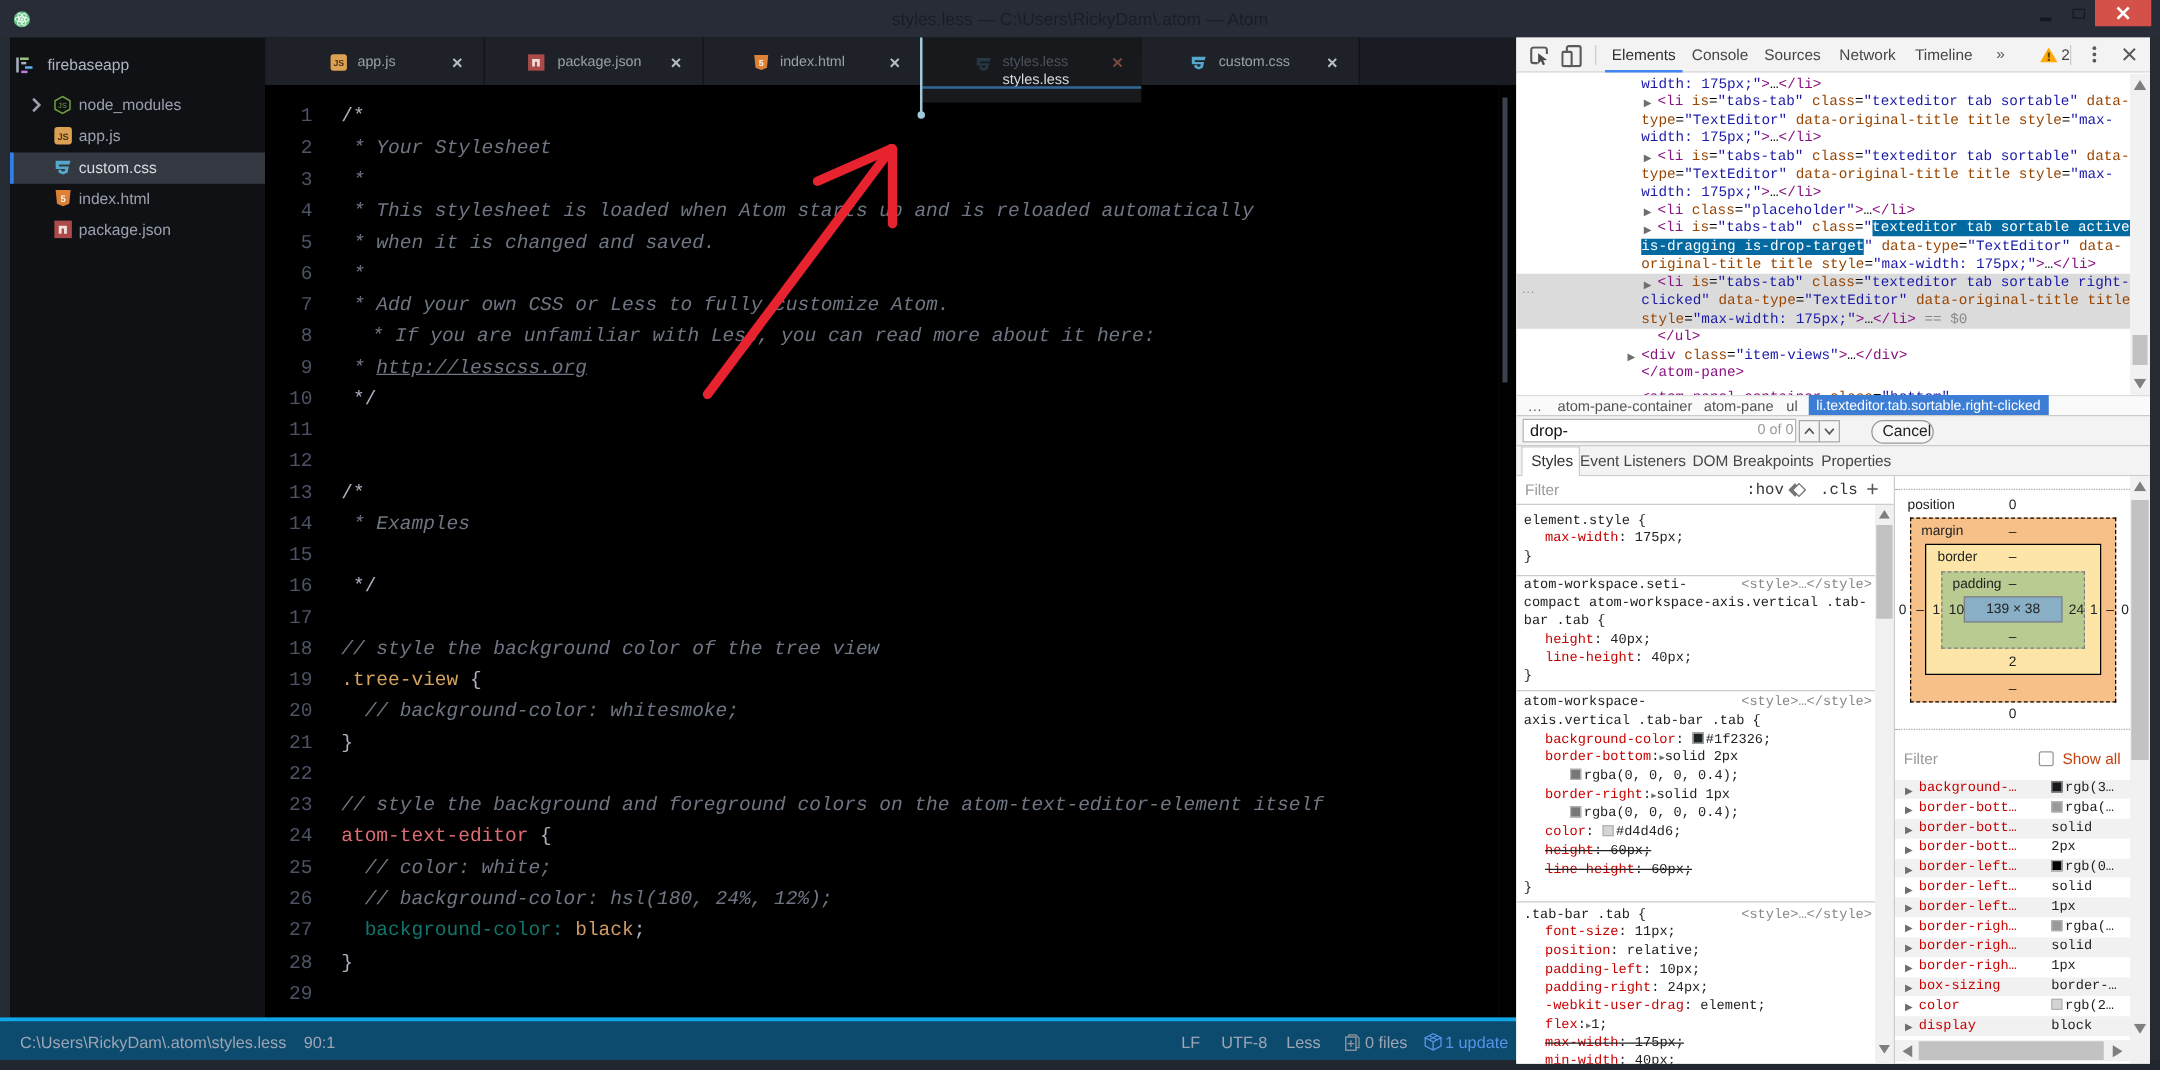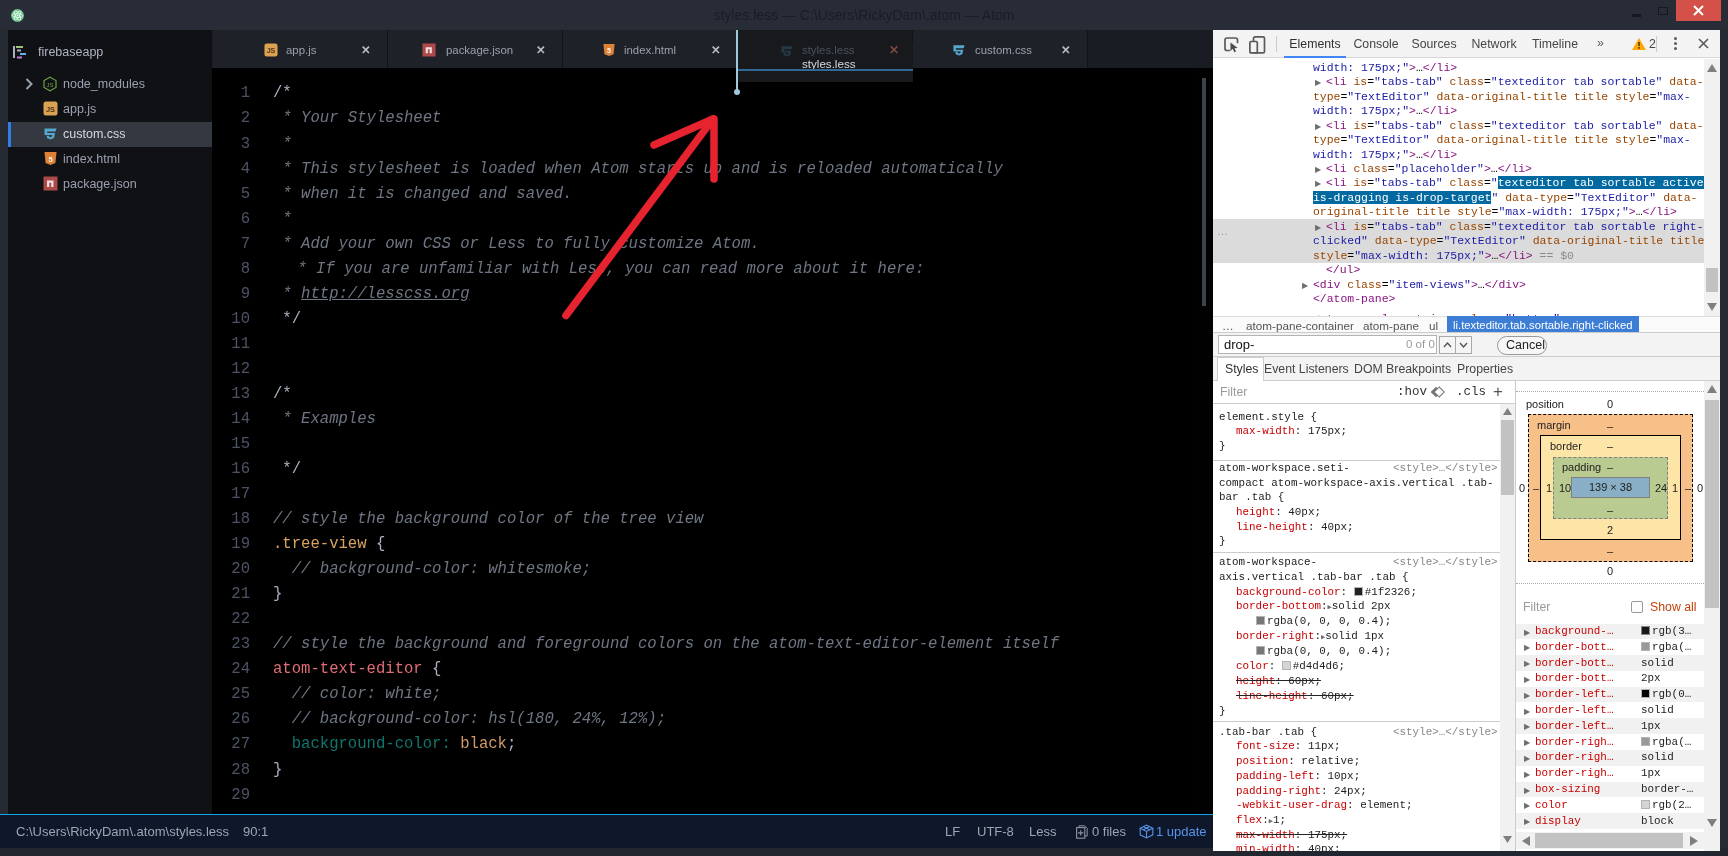--- a/index.html
+++ b/index.html
@@ -12,21 +12,21 @@
 .trow{position:absolute;left:0;width:204px;height:25px;}
 .tlabel{position:absolute;font-size:12.5px;color:#9aa1ae;top:5px;}
 #tabbar{left:212px;top:30px;width:1001px;height:38px;background:#191c22;}
 .tab{position:absolute;top:0;height:38px;background:#1e2127;border-right:1px solid #111318;}
 .tabname{position:absolute;top:14px;font-size:11.4px;color:#9aa1ab;}
 .tabx{position:absolute;top:12.5px;font-size:11.5px;color:#b7bdc6;font-weight:bold;}
 #editor{left:212px;top:68px;width:987px;height:746px;background:#000;overflow:hidden;}
 .cl{position:absolute;font-family:"Liberation Mono",monospace;font-size:15.6px;line-height:25px;white-space:pre;color:#abb2bf;}
 .ln{position:absolute;font-family:"Liberation Mono",monospace;font-size:15.6px;line-height:25px;color:#4c5365;width:40px;text-align:right;}
 .cmt{color:#6f7683;font-style:italic;}
-#status{left:0;top:814px;width:1213px;height:34px;background:#0f172a;border-top:1px solid #0ea5e9;}
+#status{left:0;top:814px;width:1213px;height:34px;background:#0c4a6e;border-top:3px solid #0ea5e9;}
 .st{position:absolute;top:9px;font-size:13px;color:#9da5b4;}
 
 #devtools{left:1213px;top:30px;width:507px;height:821px;background:#fff;overflow:hidden;}
 .dt{font-size:12.3px;color:#454545;}
 .domline{position:absolute;font-family:"Liberation Mono",monospace;font-size:11.45px;white-space:pre;color:#000;}
 .tg{color:#881280;}
 .at{color:#994500;}
 .av{color:#1a1aa6;}
 .hl{background:#0369a1;color:#fff;}
 .gr{color:#888;}

